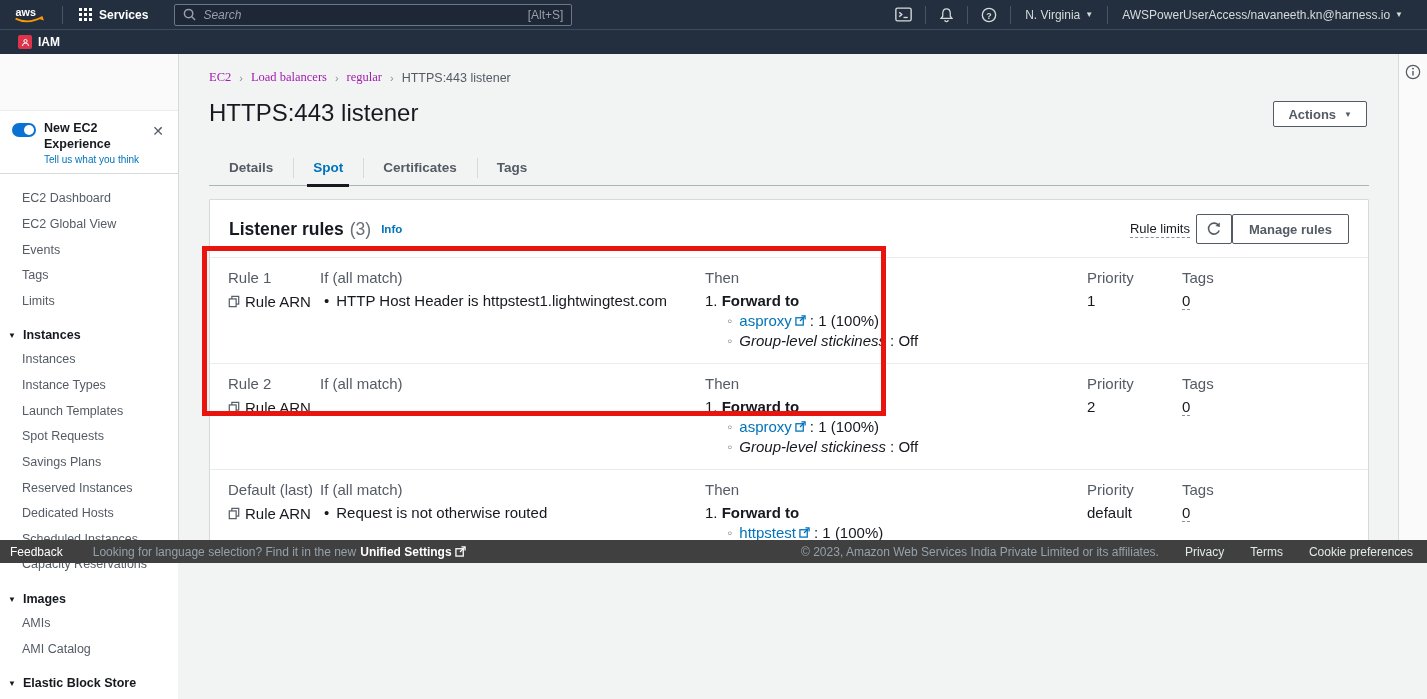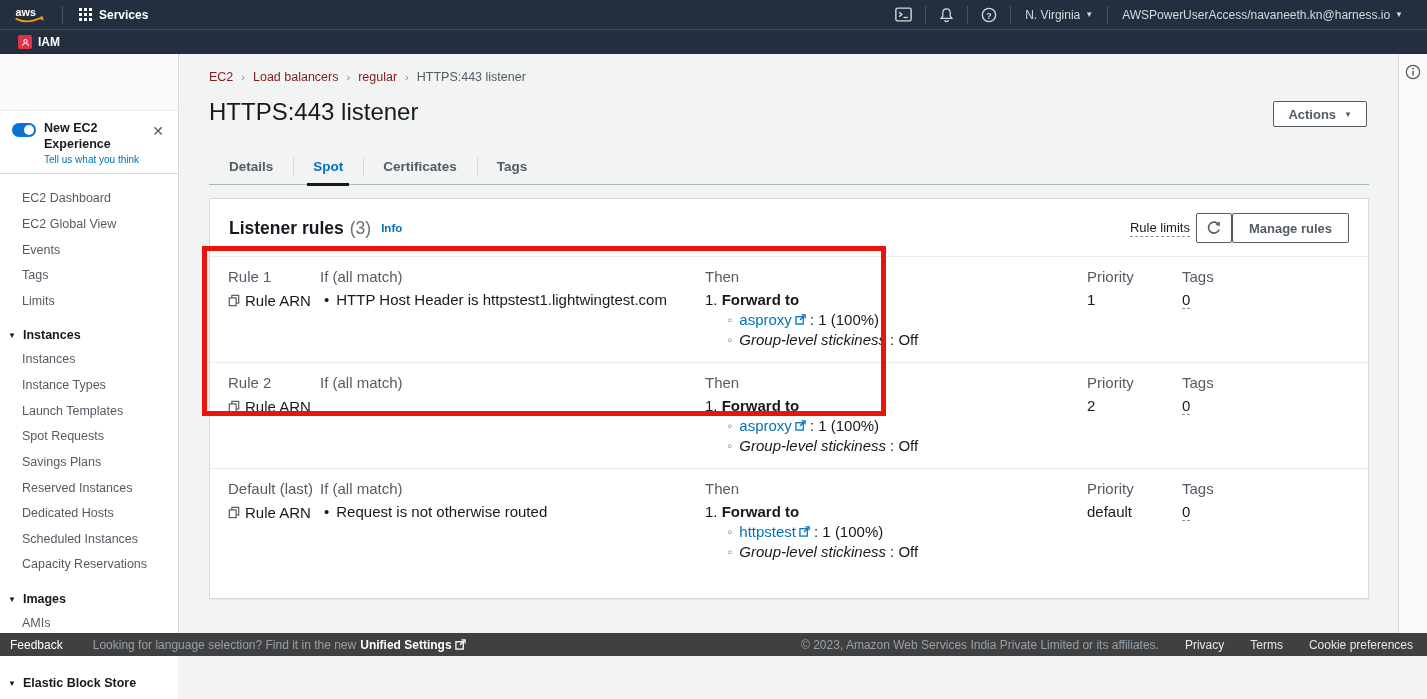--- a/index.html
+++ b/index.html
@@ -1,17 +1,17 @@
 <!DOCTYPE html>
 <html><head>
 <meta charset="utf-8">
 <style>
   * { margin:0; padding:0; box-sizing:border-box; }
   html,body { width:1427px; height:699px; overflow:hidden; font-family:"Liberation Sans", sans-serif; background:#f2f3f3; }
-  #page { position:relative; width:1427px; height:656px; }
+  #page { position:relative; width:1427px; height:563px; }
 
   
   .topnav { position:absolute; left:0; top:0; width:1427px; height:29px; background:#232f3e; display:flex; align-items:center; color:#d5dbdb; font-size:12px; z-index:30; }
   .aws-logo { display:flex; align-items:center; padding:0 14px 0 12px; }
   .nav-divider { width:1px; height:18px; background:#46546a; }
   .services { display:flex; align-items:center; gap:7px; padding:0 14px 0 16px; color:#fff; font-weight:bold; cursor:pointer; }
   .searchbox { margin-left:12px; width:398px; height:22px; background:#1d2735; border:1px solid #6b7687; border-radius:2px; display:flex; align-items:center; padding:0 8px; gap:7px; }
   .searchbox input { flex:1; background:transparent; border:none; outline:none; color:#d5dbdb; font-size:12px; font-style:italic; font-family:"Liberation Sans", sans-serif; }
   .searchbox input::placeholder { color:#95a0aa; font-style:italic; }
   .search-shortcut { color:#95a0aa; font-size:12px; }
@@ -49,21 +49,21 @@
   .side-section { display:flex; align-items:center; gap:7px; font-size:12.5px; font-weight:bold; color:#16191f; padding:6px 8px 5px 8px; margin-top:8px; cursor:pointer; }
   .side-section .tri { font-size:8px; color:#16191f; }
 
   
   .right-strip { position:absolute; right:0; top:54px; width:29px; bottom:23px; background:#fafafa; border-left:1px solid #d5dbdb; z-index:10; }
   .right-strip .info-circle { margin:10px auto; display:block; cursor:pointer; }
 
   
   .content { position:absolute; left:180px; top:54px; right:29px; bottom:23px; background:#f2f3f3; overflow:hidden; }
   .breadcrumb { padding:16px 0 0 29px; font-size:12.5px; color:#545b64; display:flex; align-items:center; gap:8px; }
-  .breadcrumb a { color:#7f1d1d; text-decoration:none; cursor:pointer; }
+  .breadcrumb a { color:#a21caf; text-decoration:none; cursor:pointer;font-family:Liberation Serif, serif; }
   .crumb-sep { color:#879196; font-size:11px; }
   .page-title { margin:14px 0 0 29px; font-size:24px; font-weight:500; color:#16191f; }
   .actions-btn { position:absolute; top:47px; right:31px; height:26px; padding:0 14px; background:#fff; border:1px solid #545b64; border-radius:2px; font-size:13px; font-weight:bold; color:#545b64; display:flex; align-items:center; gap:8px; cursor:pointer; }
   .actions-btn .caret { color:#545b64; }
 
   
   .tabs { margin:27px 0 0 29px; width:1160px; display:flex; border-bottom:1px solid #aab7b8; }
   .tab { font-size:13.5px; font-weight:bold; color:#545b64; padding:6px 20px 10px 20px; cursor:pointer; position:relative; }
   .tab + .tab::before { content:""; position:absolute; left:0; top:4px; height:20px; width:1px; background:#d5dbdb; }
   .tab.active { color:#0073bb; }
@@ -124,20 +124,28 @@
           <rect x="0" y="5" width="3" height="3"></rect>
             <rect x="5" y="5" width="3" height="3"></rect>
             <rect x="10" y="5" width="3" height="3"></rect>
           <rect x="0" y="10" width="3" height="3"></rect>
             <rect x="5" y="10" width="3" height="3"></rect>
             <rect x="10" y="10" width="3" height="3"></rect>
         </g>
       </svg>
       <span>Services</span>
     </div>
+    <div class="searchbox">
+      <svg width="13" height="13" viewBox="0 0 14 14">
+        <circle cx="6" cy="6" r="4.5" fill="none" stroke="#95a0aa" stroke-width="1.6"></circle>
+        <line x1="9.5" y1="9.5" x2="13" y2="13" stroke="#95a0aa" stroke-width="1.6"></line>
+      </svg>
+      <input type="text" placeholder="Search" style="">
+      <span class="search-shortcut">[Alt+S]</span>
+    </div>
     <div class="topnav-right">
       <div class="icon-btn">
         <svg width="17" height="15" viewBox="0 0 20 17">
           <rect x="1" y="1" width="18" height="15" rx="2" fill="none" stroke="#d5dbdb" stroke-width="1.6"></rect>
           <polyline points="5,6 8,8.5 5,11" fill="none" stroke="#d5dbdb" stroke-width="1.6"></polyline>
           <line x1="10" y1="12" x2="15" y2="12" stroke="#d5dbdb" stroke-width="1.6"></line>
         </svg>
       </div>
       <div class="nav-divider"></div>
       <div class="icon-btn">

